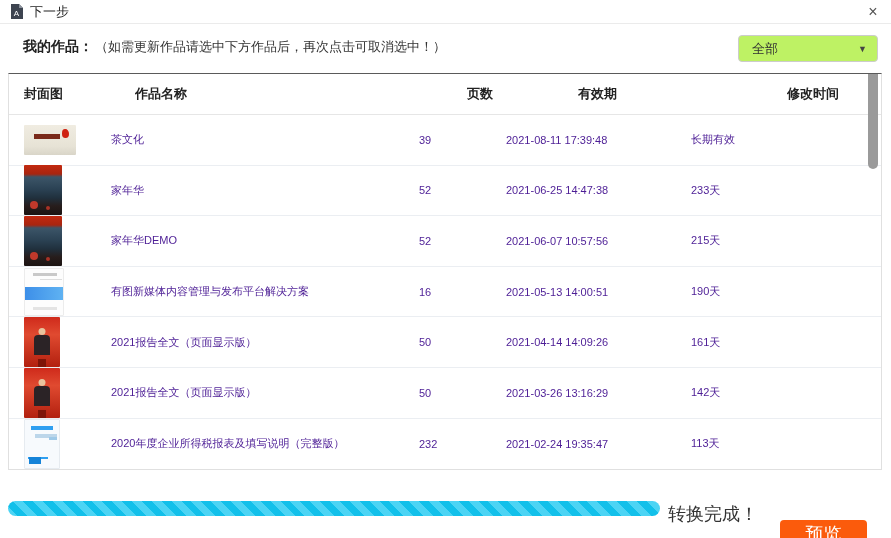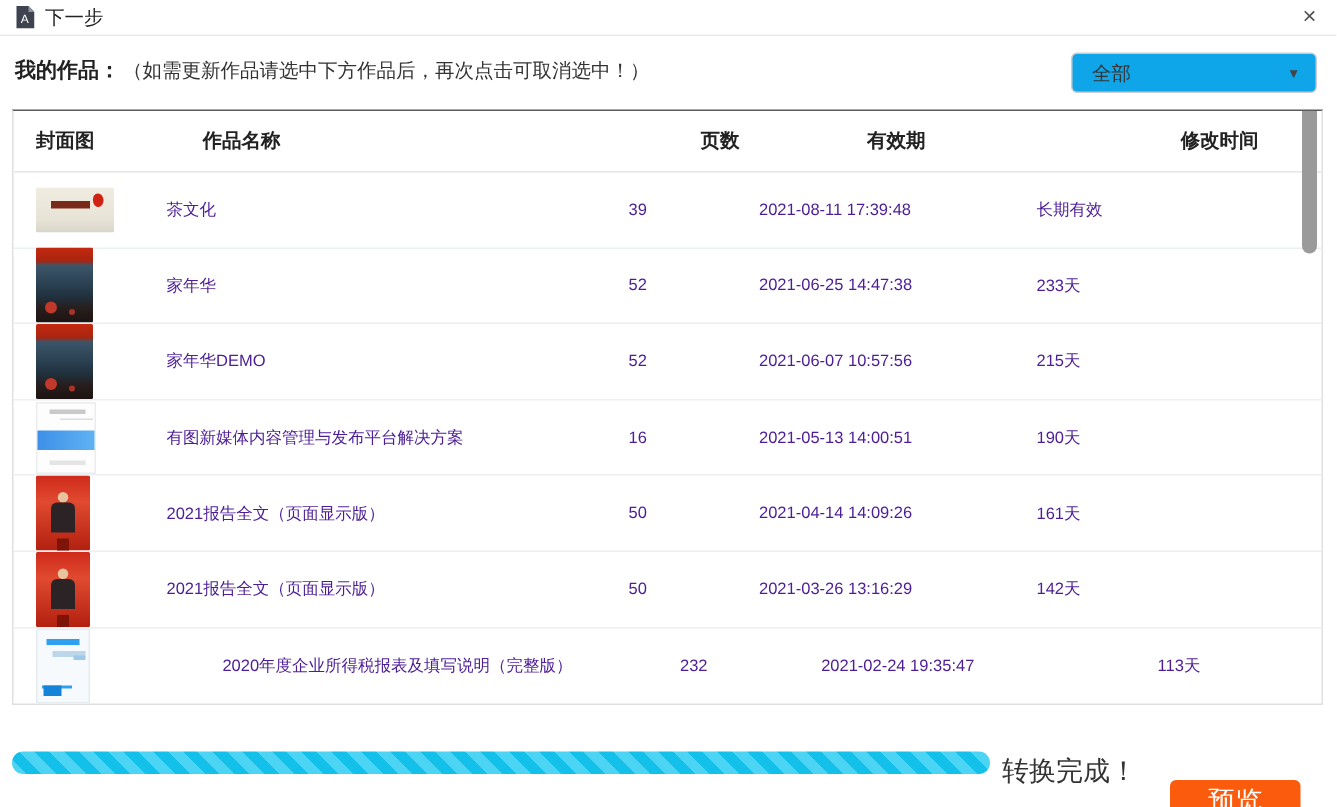--- a/index.html
+++ b/index.html
@@ -7,33 +7,33 @@
   .stage { position:relative; width:891px; height:538px; background:#fff; }
 
   
   .titlebar { position:absolute; left:0; top:0; right:0; height:24px; border-bottom:1px solid #ebebeb; display:flex; align-items:center; padding:0 10px; }
   .doc-icon { width:13px; height:15px; flex:0 0 auto; }
   .title-text { margin-left:7px; font-size:13px; color:#222;text-align:right; }
   .close-btn { margin-left:auto; width:16px; height:16px; display:flex; align-items:center; justify-content:center; font-size:16px; color:#555; cursor:pointer; line-height:1; }
 
   
   .subheader { position:absolute; left:10px; top:38px; display:flex; align-items:center; white-space:nowrap; }
-  .subheader .heading { font-weight:bold; font-size:14px; color:#222; }
+  .subheader .heading { font-weight:bold; font-size:14px; color:#222;margin-left:13px; }
   .subheader .hint { font-size:13px; color:#333; margin-left:2px; }
 
-  .filter { position:absolute; right:13px; top:35px; width:164px; height:27px; border:1px solid #ccc; border-radius:4px; background:#0ea5e9; display:flex; align-items:center; justify-content:space-between; padding:0 10px 0 13px; cursor:pointer; }
+  .filter { position:absolute; right:13px; top:35px; width:140px; height:27px; border:1px solid #ccc; border-radius:4px; background:#bef264; display:flex; align-items:center; justify-content:space-between; padding:0 10px 0 13px; cursor:pointer; }
   .filter .filter-value { font-size:13px; color:#333; }
   .filter .caret { font-size:9px; color:#444; }
 
   
   .table-wrap { position:absolute; left:8px; right:9px; top:73px; height:397px; border:1px solid #e0e0e0; border-top:1px solid #5a5a5a; overflow:hidden; background:#fff; }
   .thead, .trow { display:grid; grid-template-columns:87px 308px 87px 185px 1fr; padding-left:15px; align-items:center; }
   .thead { height:41px; border-bottom:1px solid #e6e6e6; font-weight:bold; font-size:13px; color:#222;gap:24px; }
   .trow { height:50.6px; border-bottom:1px solid #ebeef2; font-size:11px; color:#4c1d95; cursor:pointer; }
-  .trow:last-child { border-bottom:none;text-align:center; }
+  .trow:last-child { border-bottom:none; }
   .cell { overflow:hidden; white-space:nowrap; }
 
   .cover { border-radius:1px; flex:0 0 auto; }
   .cover-tea   { width:52px; height:30px; background:linear-gradient(180deg,#f0ece1 0%,#e7e3d6 70%,#d9d5c8 100%); position:relative; }
   .cover-tea::before { content:""; position:absolute; left:10px; top:9px; width:26px; height:5px; background:#7a2a1a; }
   .cover-tea::after  { content:""; position:absolute; right:7px; top:4px; width:7px; height:9px; background:#cf2212; border-radius:45% 55% 50% 50%; }
   .cover-home  { width:38px; height:50px; background:linear-gradient(180deg,#c3290f 0%,#a82510 18%,#3c5568 24%,#2b4254 48%,#20303d 66%,#271d1c 82%,#1c1412 100%); position:relative; }
   .cover-home::after { content:""; position:absolute; left:6px; bottom:6px; width:8px; height:8px; background:#c0392b; border-radius:50%; box-shadow:14px 3px 0 -2px #a93226; }
   .cover-yotu  { width:40px; height:48px; background:#fdfdfd; border:1px solid #ececec; position:relative; }
   .cover-yotu::before { content:""; position:absolute; left:0; top:18px; width:100%; height:13px; background:linear-gradient(90deg,#3d8fe8,#5fb2f2); }

